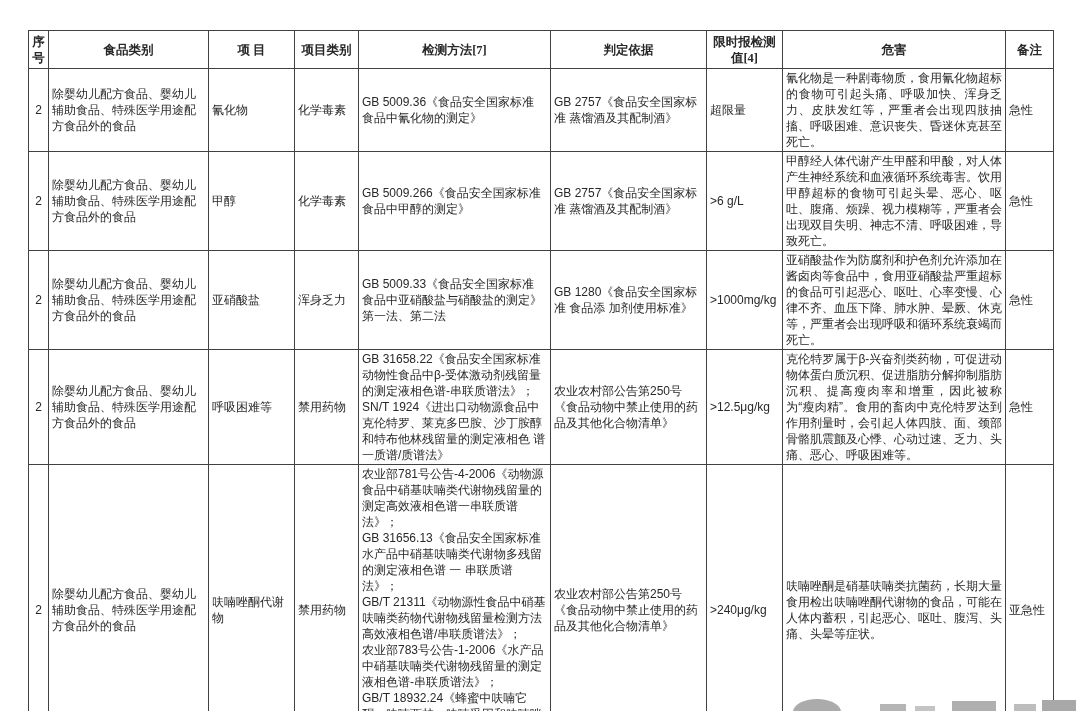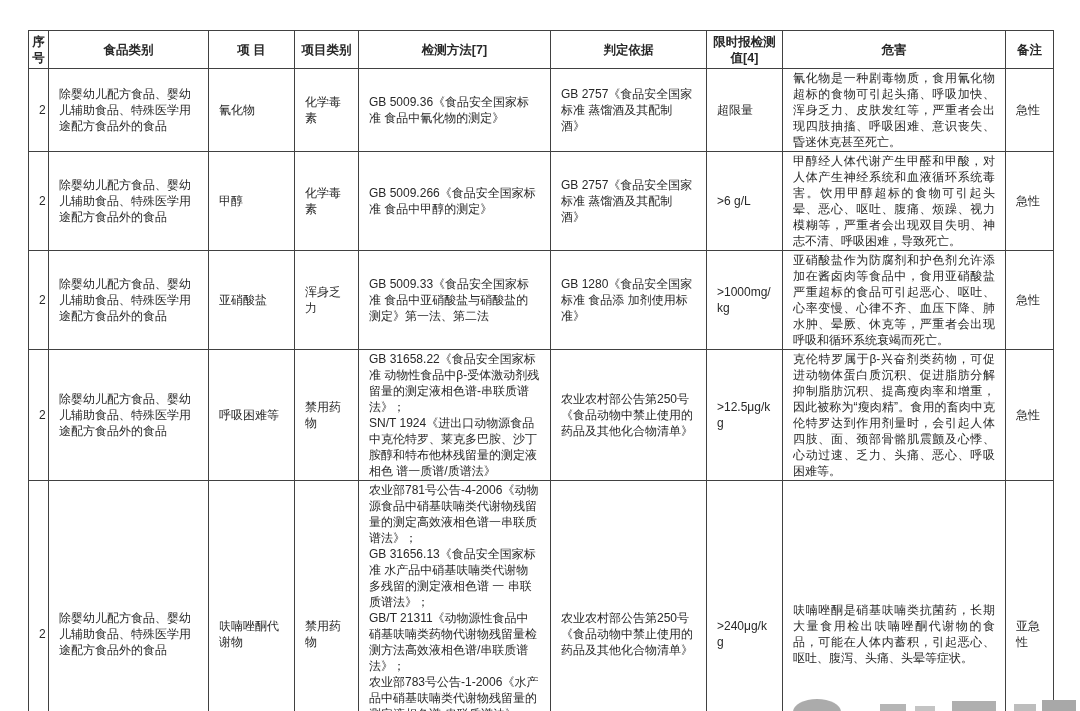--- a/index.html
+++ b/index.html
@@ -15,35 +15,35 @@
     table-layout:fixed;
     position:absolute;
     left:28px;top:30px;
     width:1025px;
   }
   .doc-table th,.doc-table td{
     border:1px solid #414141;
     font-size:12px;
     line-height:16px;
     color:#282828;
-    padding:1px 10px;
+    padding:1px 3px;
     vertical-align:middle;
     word-break:break-all;
     overflow:hidden;
   }
   .doc-table th{
     font-weight:bold;
     text-align:center;
     font-size:12.5px;
     padding:2px 2px;
   }
   .c-center{text-align:center;}
   .pre{white-space:pre-wrap;margin-top:22px;}
   .just{text-align:justify;}
-  tr.h-head{height:38px;}
+  tr.h-head{height:38px;font-family:Liberation Serif, serif;}
   tr.h-r1{height:73px;}
   tr.h-r2{height:97px;}
   tr.h-r3{height:93px;}
   tr.h-r4{height:113px;}
   tr.h-r5{height:257px;}
   
   .wm{position:absolute;pointer-events:none;}
   .wm-ellipse{left:793px;top:699px;width:48px;height:26px;border-radius:50%;background:#787878;opacity:.62;}
   .wm-b1{left:880px;top:704px;width:26px;height:8px;background:#b5b5b5;}
   .wm-b2{left:915px;top:706px;width:20px;height:6px;background:#c4c4c4;}

